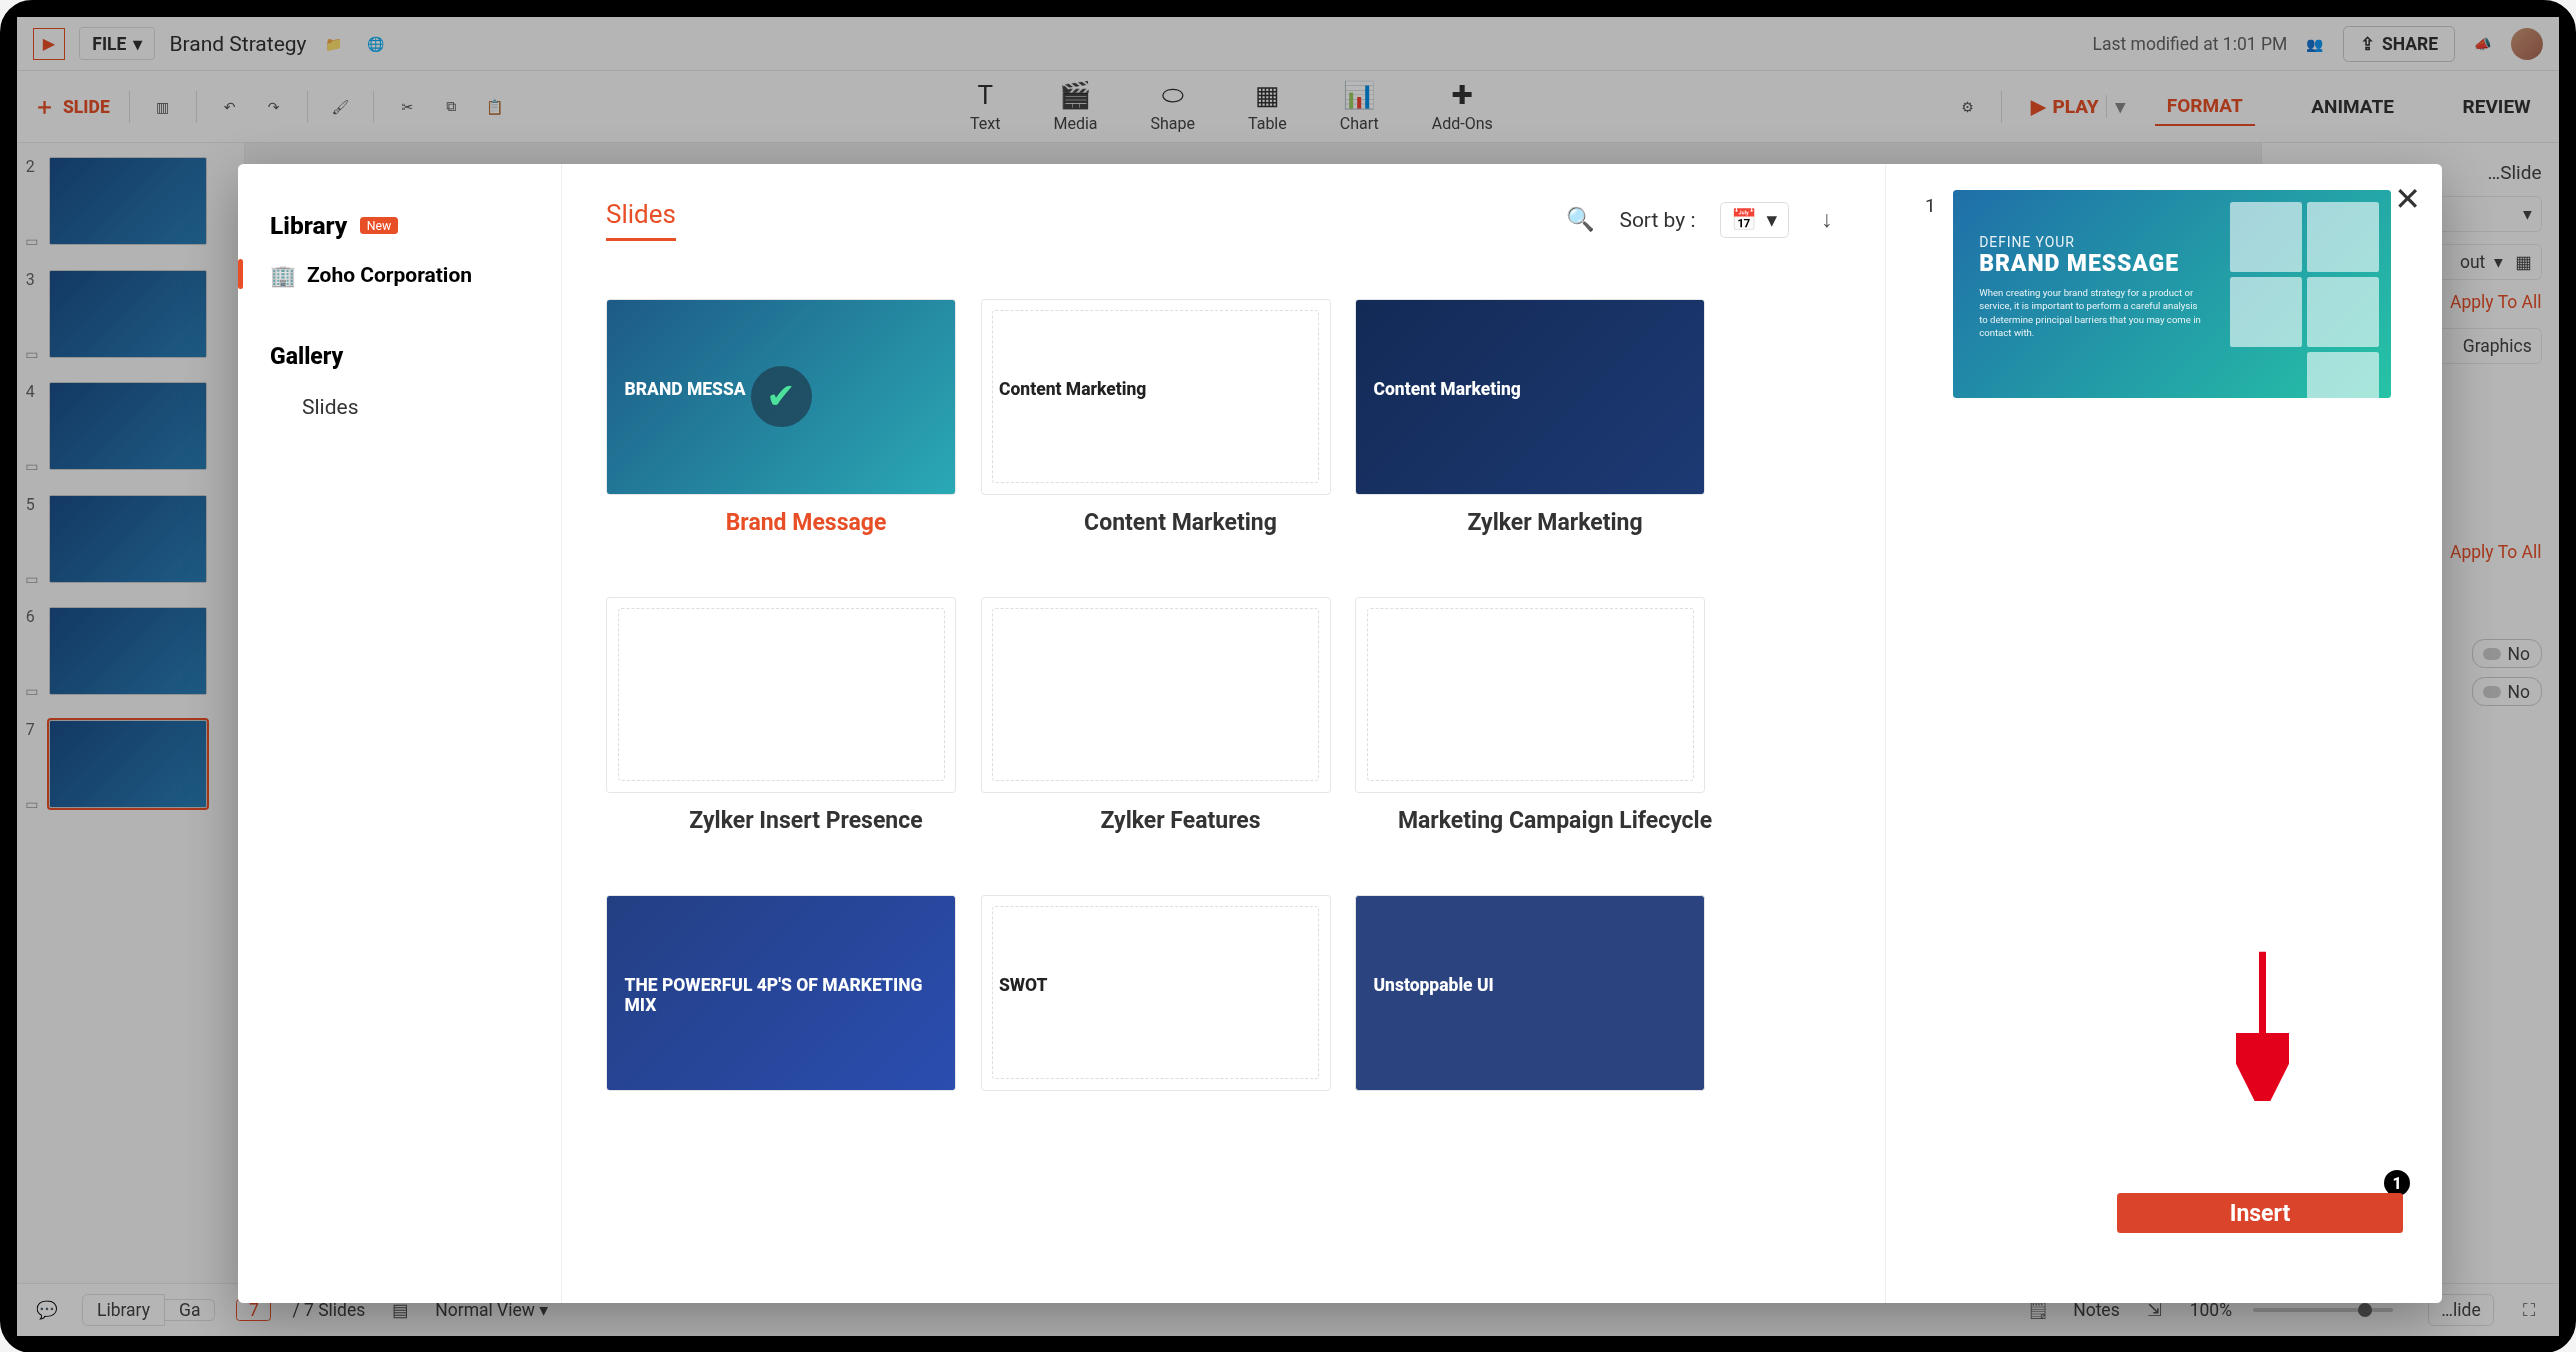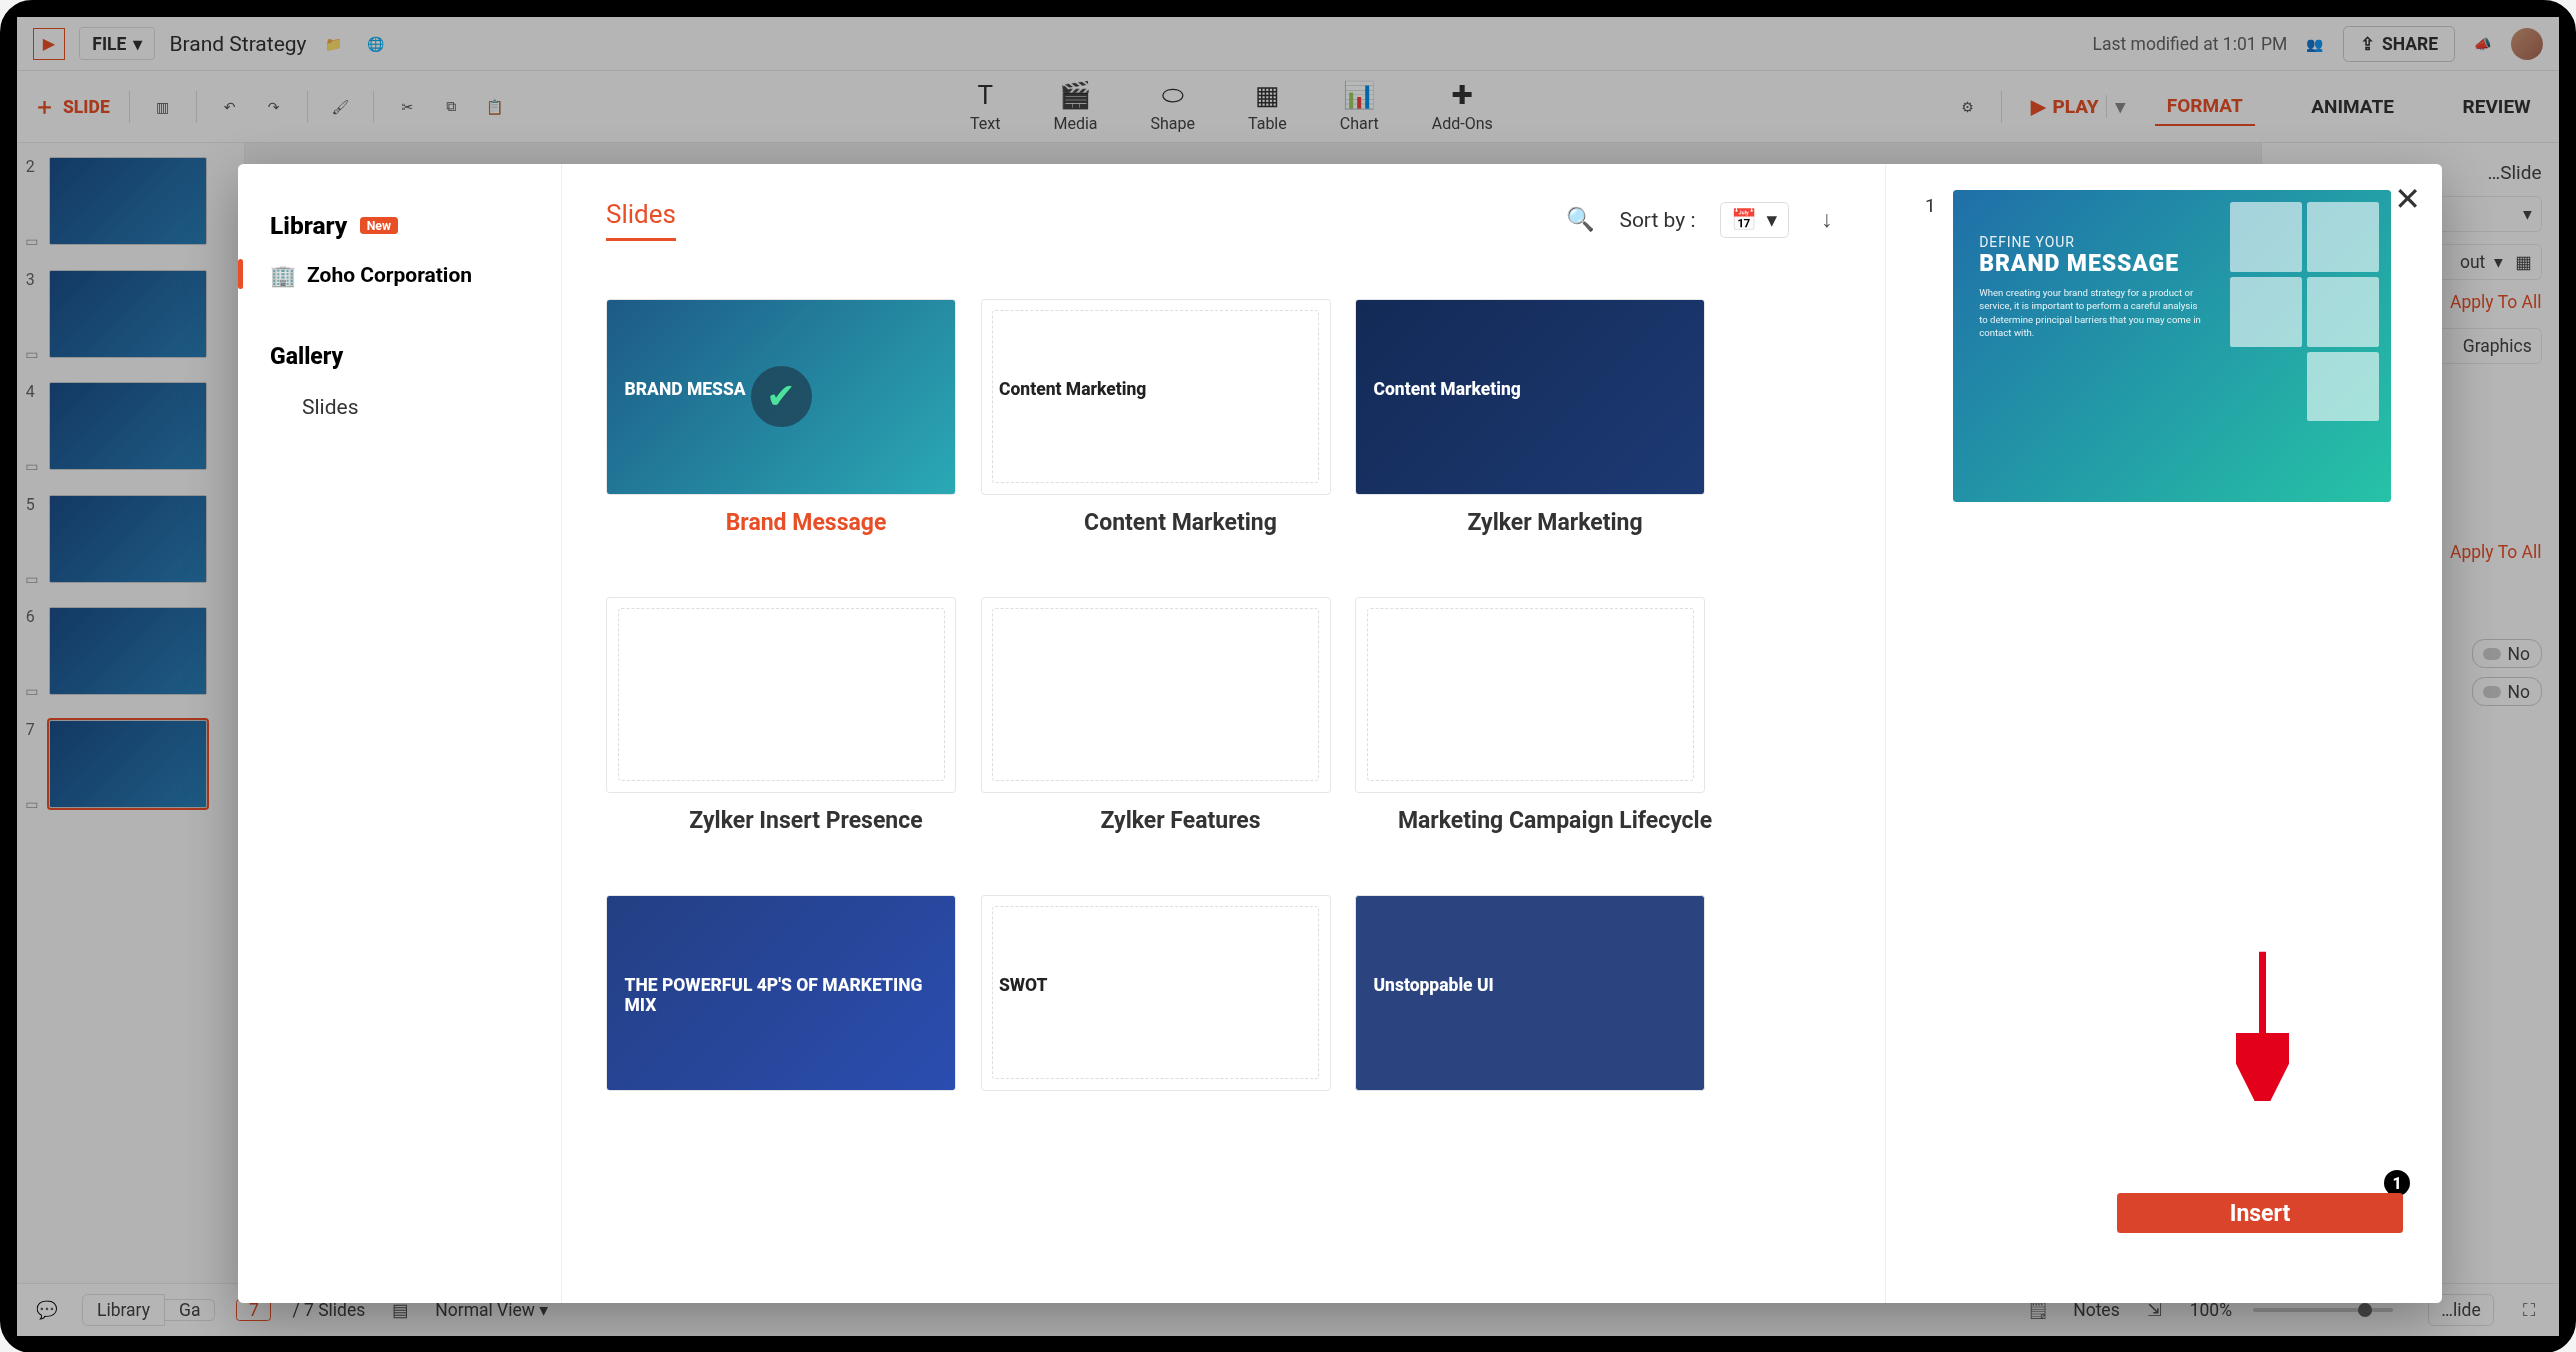--- a/index.html
+++ b/index.html
@@ -75,21 +75,21 @@
 
 
 .scrim { position:absolute;inset:0;background:rgba(0,0,0,0.28);}
 .modal {
   position:absolute; left:221px; top:147px; width:2204px; height:1139px;
   background:#fff; border-radius:5.3px; box-shadow:0 17.5px 53px rgba(0,0,0,.3);
   display:flex;
 }
 .m-left { width:324px; border-right:0.9px solid #eee; padding:47px 32px;}
 .lib-title { font-size:24.5px; font-weight:800; display:flex;align-items:center;gap:12.3px;}
-.badge-new { background:#e84f27;color:#fff;font-size:12.3px;padding:1.8px 7px;border-radius:3.5px;font-weight:700;}
+.badge-new { background:#e84f27;color:#fff;font-size:12.3px;padding:1.8px 7px;border-radius:3.5px;font-weight:400;}
 .org-row { display:flex;align-items:center;gap:14px;padding:23px 0 0 0;font-size:21px;font-weight:700;position:relative;}
 .org-row::before { content:"";position:absolute;left:-32px;top:19px;width:5.3px;height:30px;background:#e84f27;border-radius:2.6px;}
 .org-ico { width:23px;height:23px;color:#888;}
 .gal-title { margin-top:56px;font-size:23px;font-weight:800;}
 .gal-item { padding:24.5px 0 0 32px;font-size:21px;color:#333;}
 
 .m-center { flex:1; padding:35px 44px 0 44px; display:flex;flex-direction:column;}
 .mc-head { display:flex;align-items:center;justify-content:space-between;margin-bottom:16px;}
 .tab-slides { font-size:26px;color:#e84f27;font-weight:400;border-bottom:3.5px solid #e84f27;padding-bottom:8.8px;}
 .sort-area { display:flex;align-items:center;gap:24.5px;font-size:21px;color:#333;}
@@ -100,21 +100,21 @@
 .card-img { width:350px;height:196px;border:0.9px solid #e6e6e6;border-radius:3.5px;position:relative;overflow:hidden;}
 .card-label { text-align:center;font-size:23px;font-weight:700;margin-top:14px;color:#333;}
 .card.sel .card-label { color:#e84f27;}
 .check { position:absolute;inset:0;display:flex;align-items:center;justify-content:center;}
 .check-badge { width:61px;height:61px;border-radius:50%;background:rgba(30,70,90,.85);display:flex;align-items:center;justify-content:center;color:#4de29b;font-size:35px;}
 
 .m-right { width:557px; border-left:0.9px solid #eee; padding:26px 39px 35px 39px; display:flex;flex-direction:column;position:relative;}
 .close-x { position:absolute;top:16px;right:21px;font-size:32px;color:#333;cursor:pointer;}
 .sel-row { display:flex;gap:17.5px;}
 .sel-num { font-size:19px;color:#333;padding-top:3.5px;}
-.sel-thumb { width:438px;height:312px;border-radius:3.5px;background:linear-gradient(135deg,#1f6fa8,#26c3a6);position:relative;overflow:hidden;color:#fff;padding:44px 26px;}
+.sel-thumb { width:438px;height:208px;border-radius:3.5px;background:linear-gradient(135deg,#1f6fa8,#26c3a6);position:relative;overflow:hidden;color:#fff;padding:44px 26px;}
 .sel-thumb .t1 { font-size:14px;letter-spacing:0.9px;opacity:.9;}
 .sel-thumb .t2 { font-size:23px;font-weight:900;letter-spacing:0.9px;}
 .sel-thumb .t3 { font-size:9.6px;opacity:.9;max-width:228px;margin-top:8.8px;line-height:1.4;}
 .arrow-svg { position:absolute; left:350px; bottom:202px; }
 .insert-btn { position:absolute; right:39px; bottom:70px; width:286px; height:40px; background:#d9442b;color:#fff;border:none;border-radius:3.5px;font-size:23px;font-weight:700;}
 .badge-1 { position:absolute; right:32px; bottom:107px; width:26px;height:26px;border-radius:50%;background:#000;color:#fff;display:flex;align-items:center;justify-content:center;font-size:16px;font-weight:800;}
 
 
 .bg-brandmsg { background:linear-gradient(135deg,#1d5a86,#2aa9b5);}
 .bg-content { background:#fff;}

